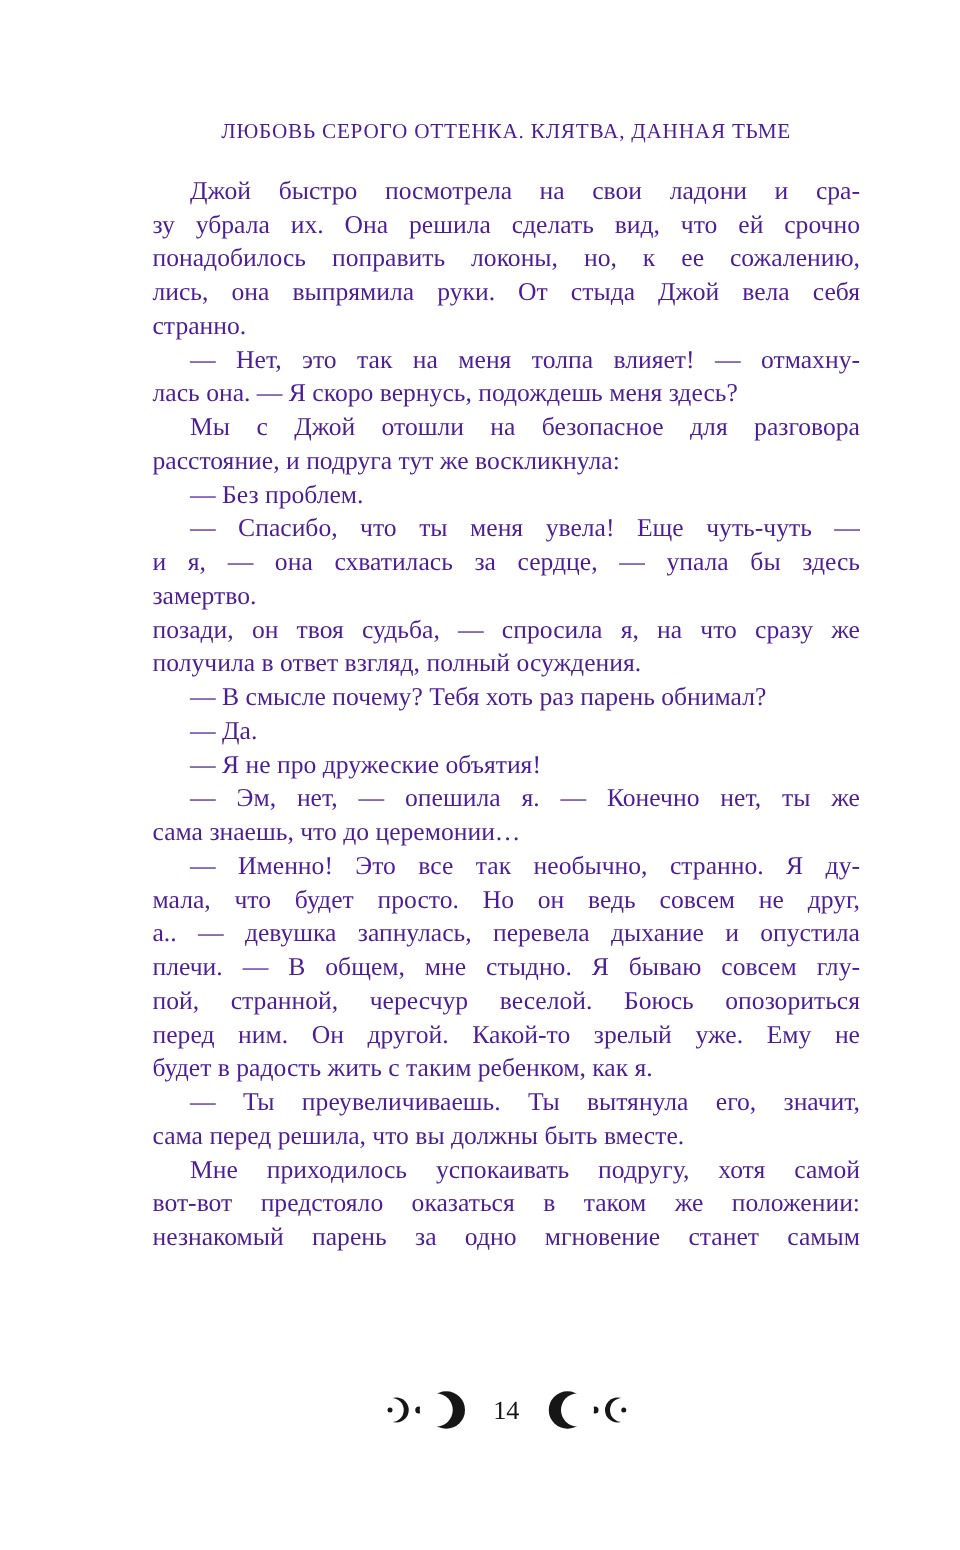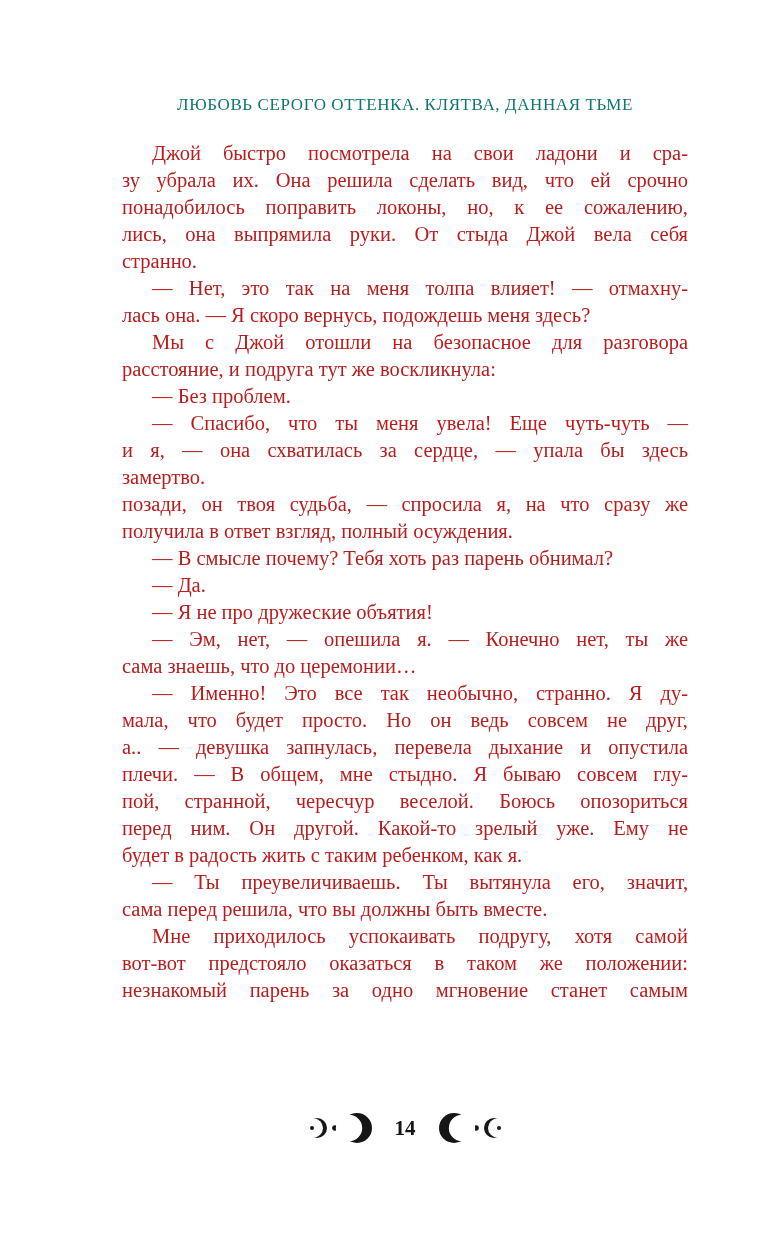--- a/index.html
+++ b/index.html
@@ -15,49 +15,48 @@
   }
   .running-title {
     position: absolute;
     top: 95px;
     left: 122px;
     width: 566px;
     text-align: center;
     font-size: 17px;
     letter-spacing: 0.6px;
     white-space: nowrap;
-    color: #0f766e;
+    color: #4c1d95;
   }
   .body-text {
     position: absolute;
     top: 140px;
     left: 122px;
     width: 566px;
     font-size: 20.5px;
     line-height: 27px;
-    color: #b91c1c;
+    color: #4c1d95;
   }
   .para { margin: 0; }
   .line {
     text-align: justify;
     text-align-last: justify;
   }
   .line.last { text-align-last: left; }
   .line.first { text-indent: 30px; }
   .footer {
     position: absolute;
     top: 1106px;
     left: 122px;
     width: 566px;
     height: 44px;
     display: flex;
     justify-content: center;
     align-items: center;
     gap: 18px;
-    font-weight: bold;
   }
   .page-number {
     font-size: 21px;
     color: #161616;
     line-height: 1;
     padding: 0 4px;
   }
   .ornament { display: block; }
   .ornament.mirrored { transform: scaleX(-1); }
 </style>

